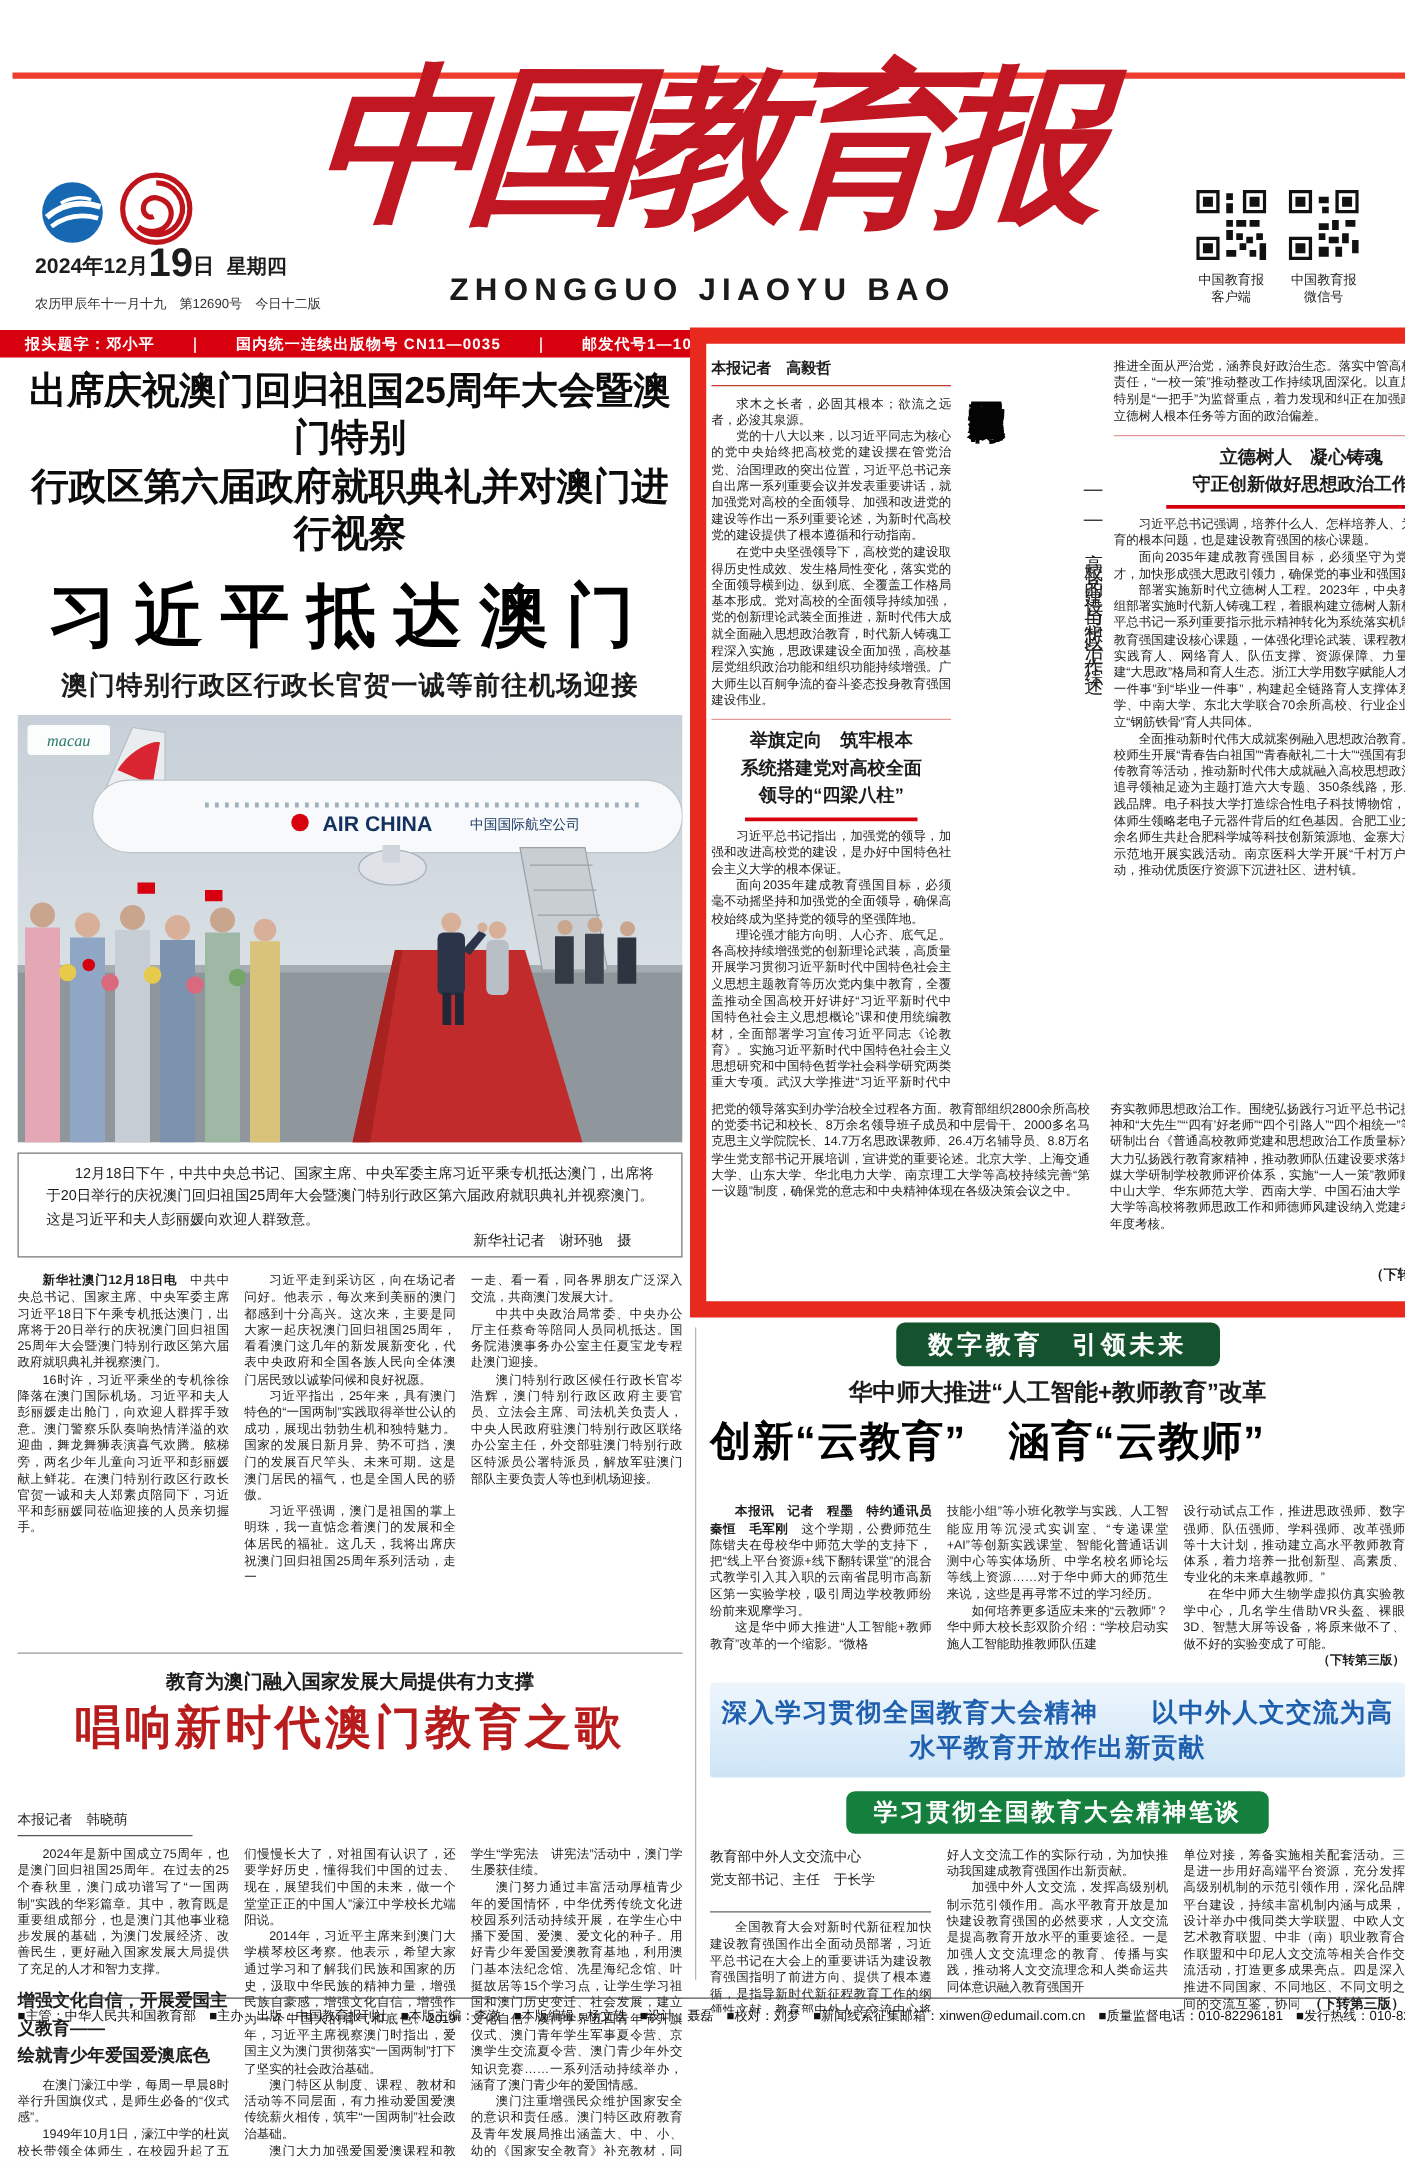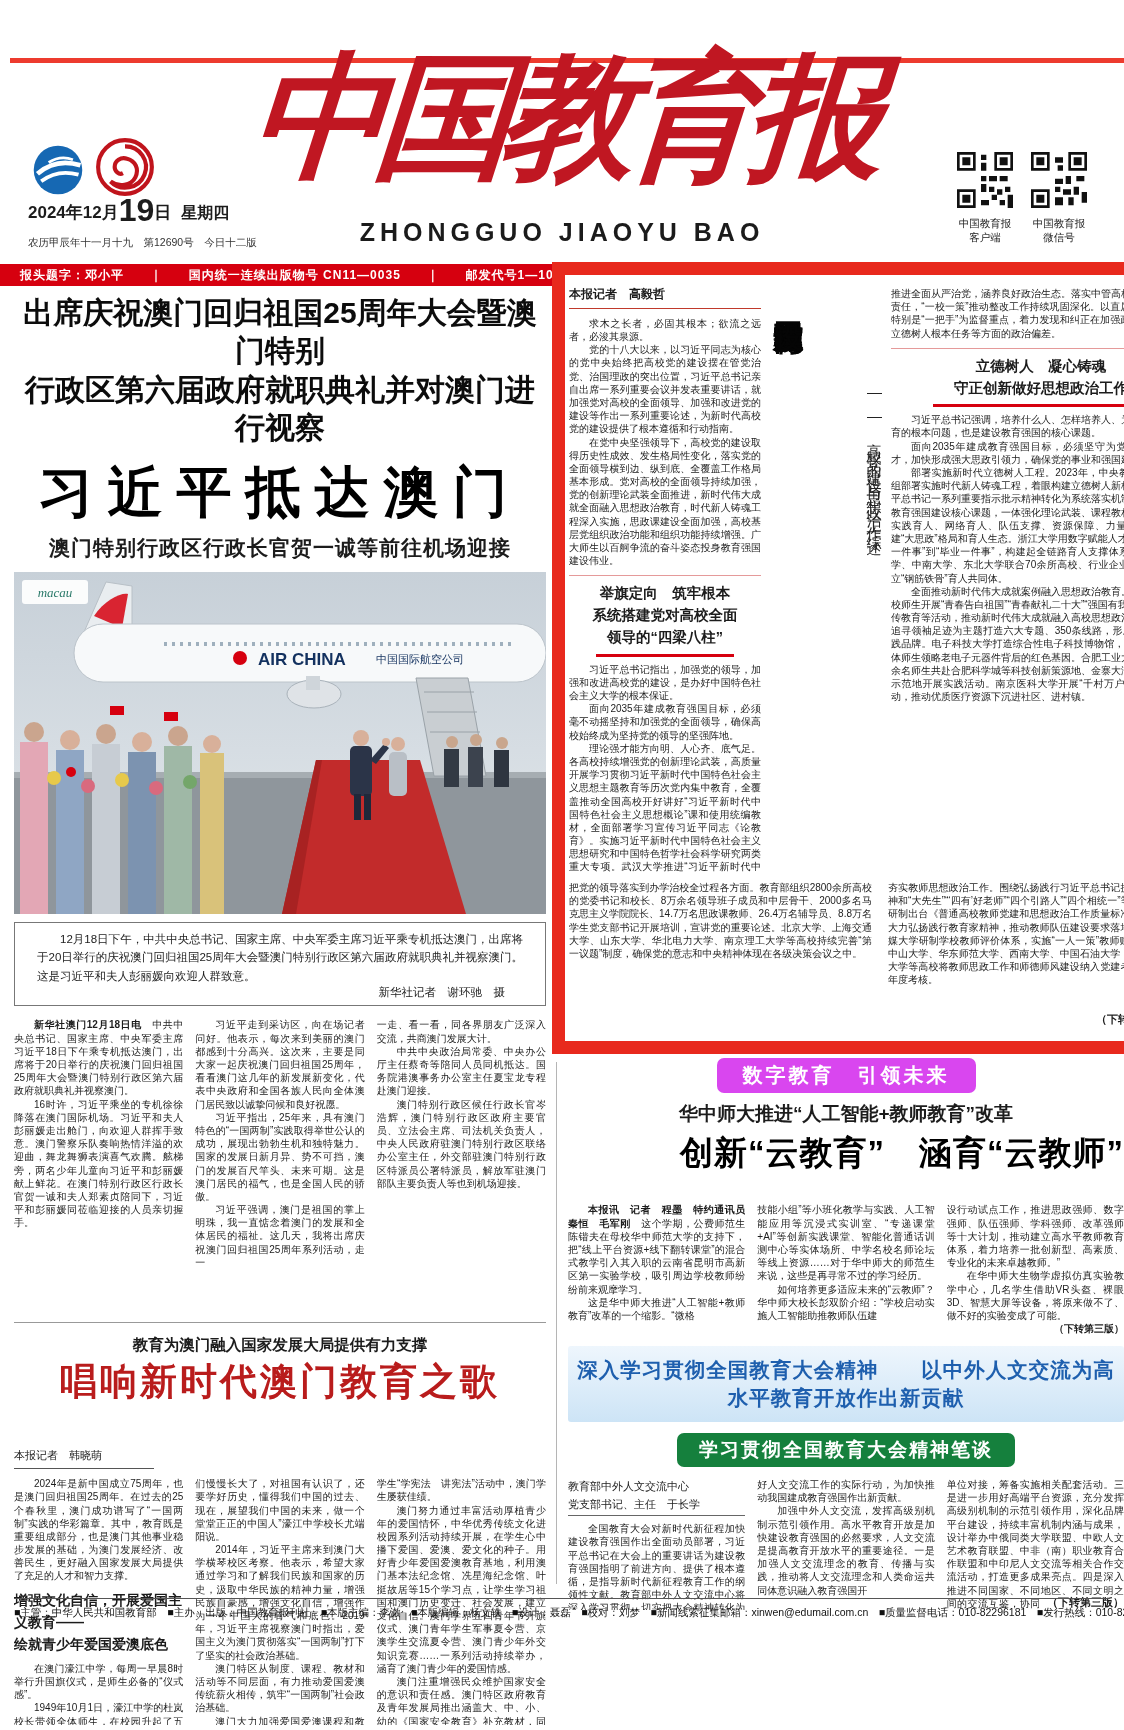--- a/index.html
+++ b/index.html
@@ -63,35 +63,35 @@
          font-size:29px;font-weight:900;color:#050505;letter-spacing:0;}
   .vsub{position:absolute;right:0;top:96px;writing-mode:vertical-rl;text-orientation:upright;
         font-size:15px;letter-spacing:7px;color:#222;}
   .pa-bottom{display:flex;gap:16px;margin-top:8px;height:128px;overflow:hidden;
              font-size:10px;line-height:1.32;text-align:justify;}
   .pa-bottom .half{flex:1;overflow:hidden;}
   .pa-jump{position:absolute;right:22px;bottom:14px;font-size:11px;font-weight:700;background:#fff;padding-left:8px;}
   
   .v-divider{position:absolute;left:556px;top:1062px;width:1px;height:522px;background:#b5b5b5;}
   .digital{position:absolute;left:568px;top:1058px;width:556px;}
-  .dg-pill{width:fit-content;margin:0 auto;background:#d946ef;color:#fff;font-size:20px;font-weight:800;
+  .dg-pill{width:fit-content;margin:0 auto;background:#14532d;color:#fff;font-size:20px;font-weight:800;
            letter-spacing:3px;padding:4px 26px;border-radius:7px;}
   .dg-kicker{font-size:19px;font-weight:600;text-align:center;margin-top:8px;}
-  .dg-head{font-size:33px;font-weight:900;text-align:right;letter-spacing:1px;margin-top:4px;color:#000;}
+  .dg-head{font-size:33px;font-weight:900;text-align:left;letter-spacing:1px;margin-top:4px;color:#000;}
   .dg-cols{height:138px;margin-top:12px;}
   .jump-line{text-align:right;font-weight:700;}
   .dg-rule{border:0;border-top:1px solid #666;margin:12px 0 0;}
   
   .bitan{position:absolute;left:568px;top:1346px;width:556px;}
   .bt-blue{background:linear-gradient(180deg,#eef6fd 0%,#cde4f6 100%);color:#1e5fae;font-size:20.5px;
            font-weight:800;text-align:center;letter-spacing:1px;padding:10px 0;border-radius:3px;}
   .bt-pill{width:fit-content;margin:11px auto 0;background:#15803d;color:#fff;font-size:19px;font-weight:800;
            letter-spacing:2px;padding:4px 22px;border-radius:7px;}
   .bt-cols{height:132px;margin-top:11px;position:relative;}
-  .bt-byline{font-size:11px;line-height:1.6;border-bottom:1px solid #666;padding-bottom:2px;margin-bottom:6px;}
+  .bt-byline{font-size:11px;line-height:1.6;border-bottom:1px solid #666;padding-bottom:16px;margin-bottom:6px;}
   .bt-jump{position:absolute;right:0;bottom:0;font-size:11px;font-weight:700;background:#fff;padding-left:8px;}
   
   .footer{position:absolute;left:14px;right:14px;top:1598px;border-top:1px solid #555;padding-top:7px;
           font-size:10.5px;text-align:center;color:#111;white-space:nowrap;}
 </style>
 </head>
 <body>
 
 <div class="page">
 

